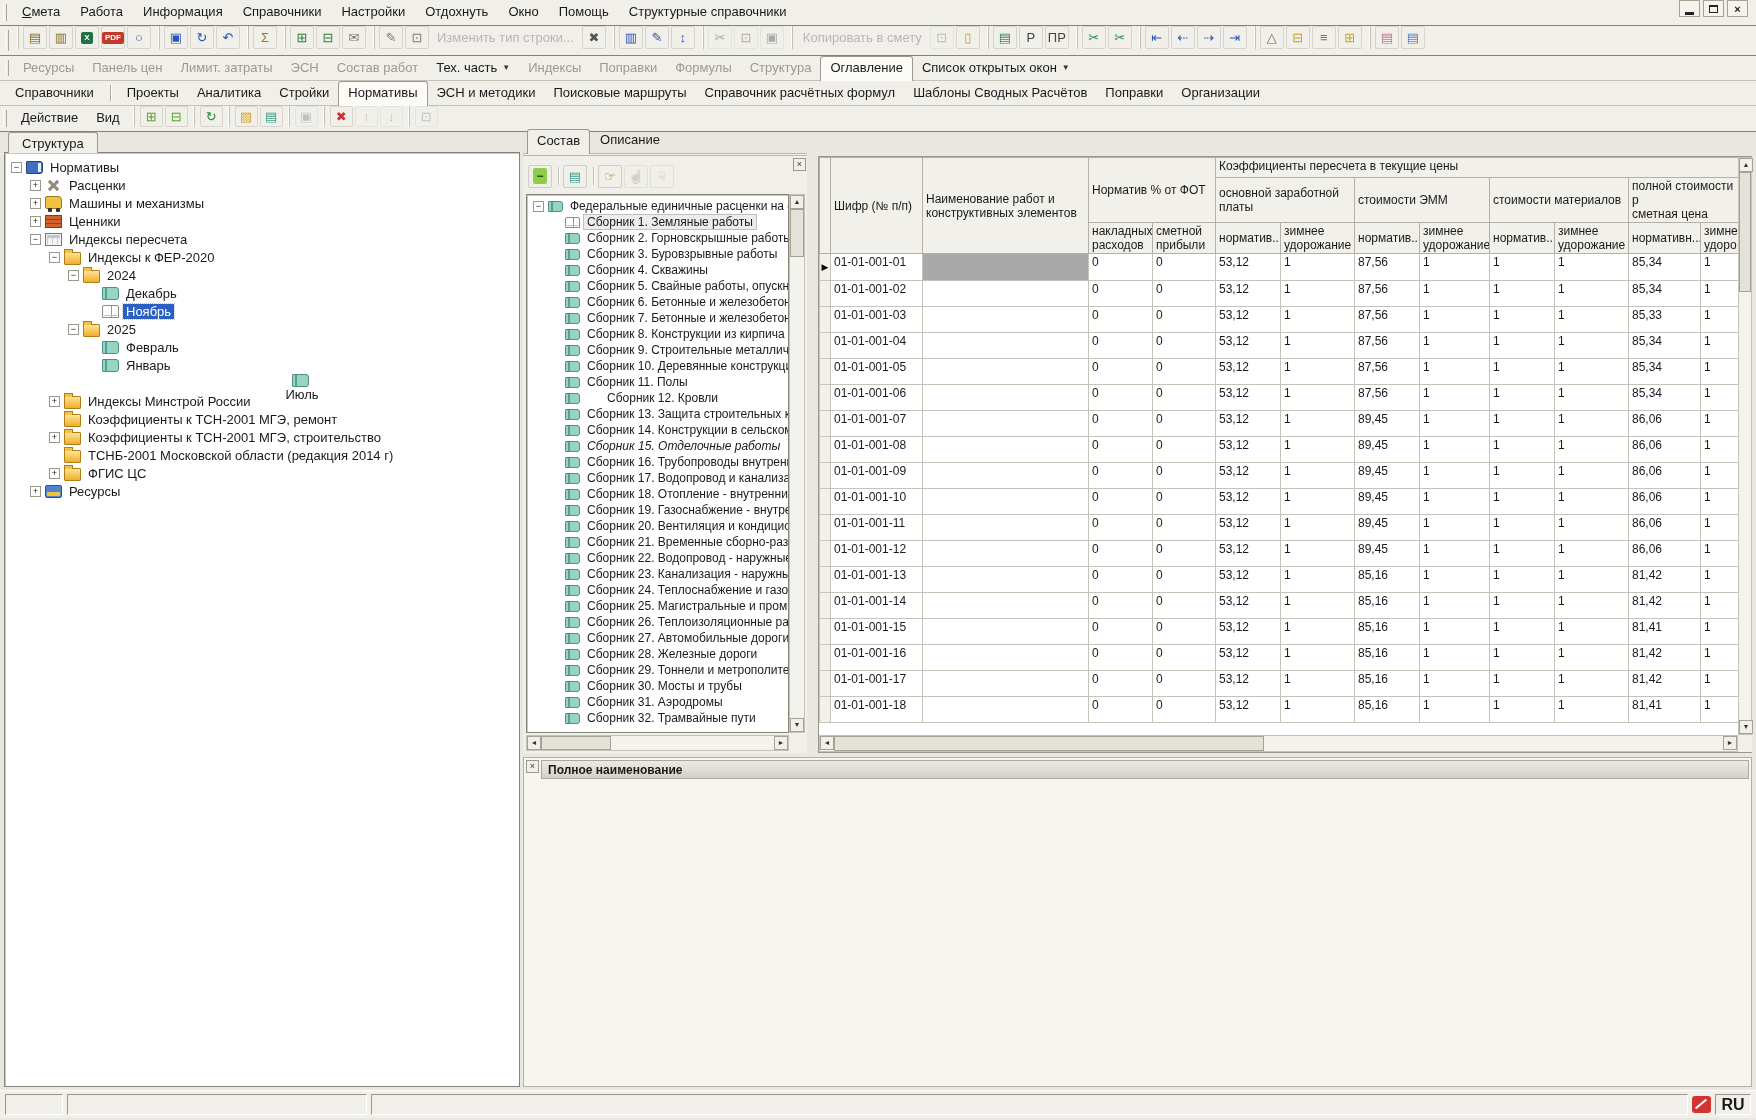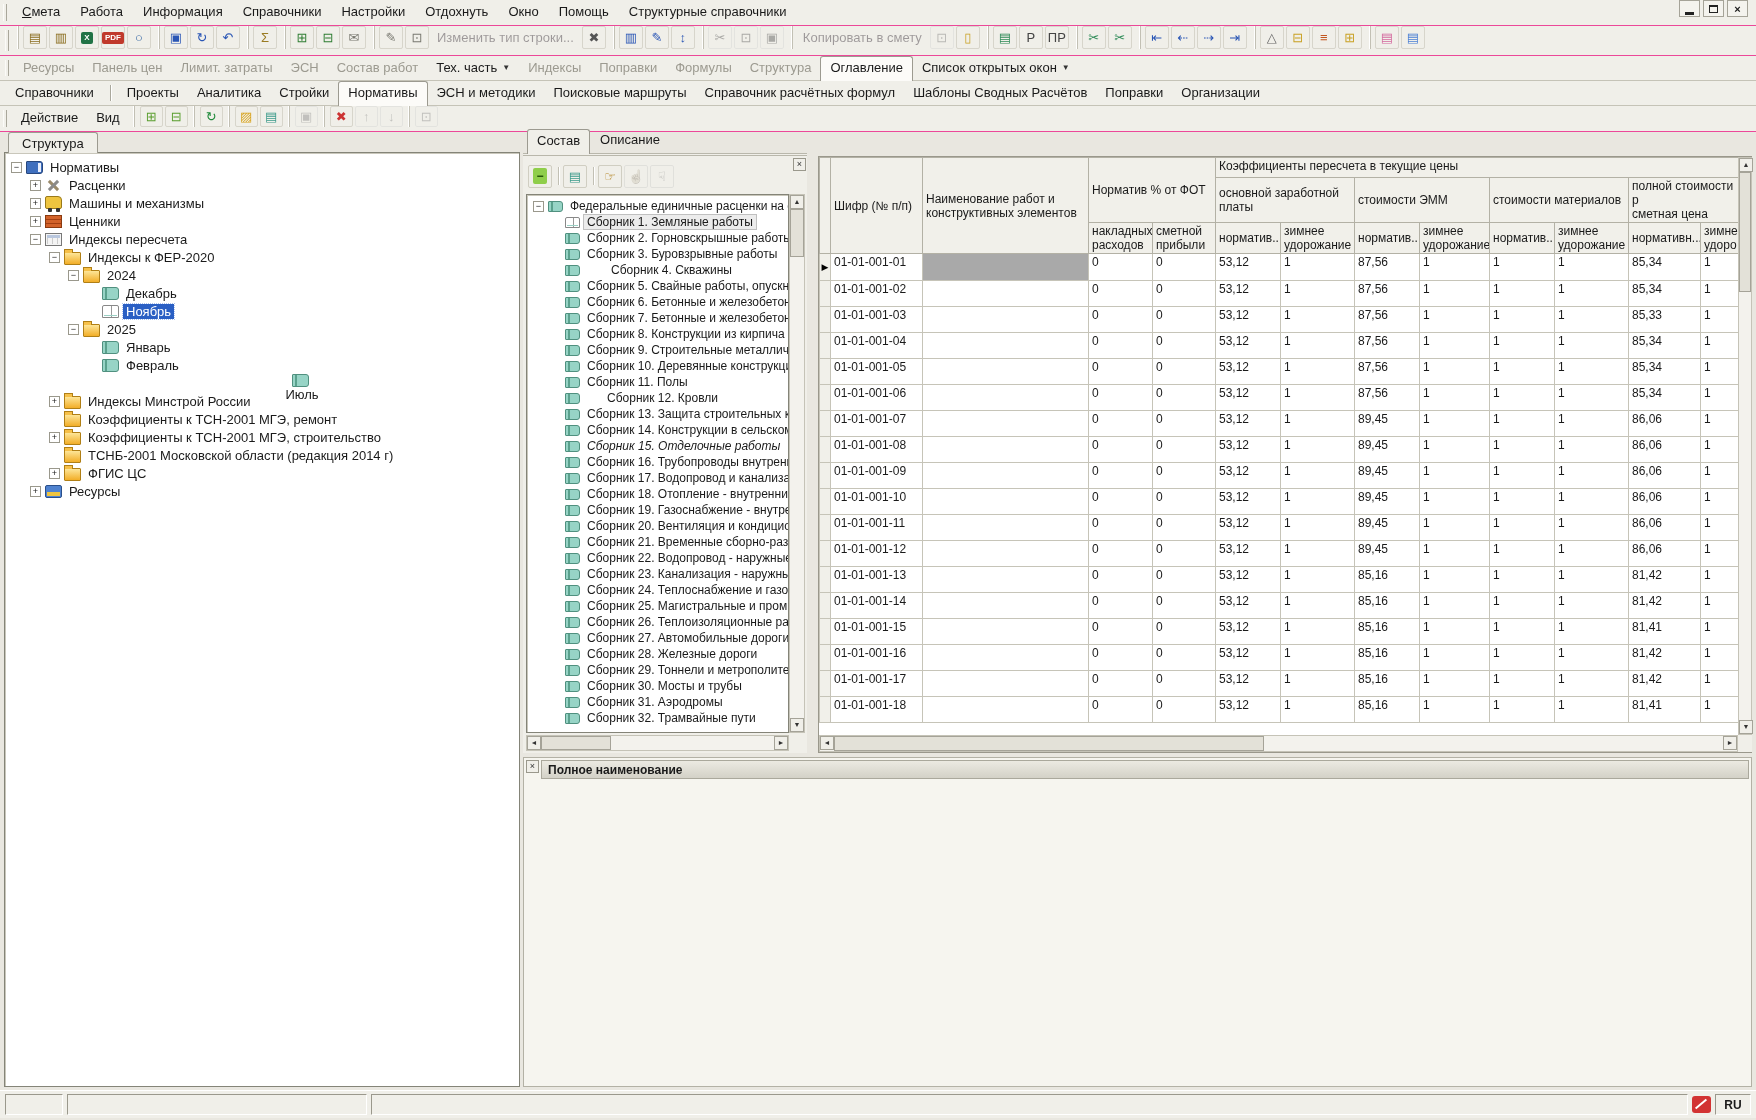--- a/index.html
+++ b/index.html
@@ -16,21 +16,21 @@
 .mn-glyph{width:9px;height:3px;background:#222;margin-top:9px}
 .sq-glyph{width:9px;height:8px;border:1px solid #222;border-top-width:2px}
 
 .toolbar{top:26px;height:30px;padding-left:2px}
 .tb-group{display:flex;align-items:center;padding:0 3px;border-left:1px solid #c2c0b4;box-shadow:-1px 0 0 #fff;margin-left:4px}
 .tb-group:first-of-type{border-left:none;box-shadow:none;margin-left:0}
 .tb-btn{width:24px;height:23px;background:transparent;border:1px solid #d7d5cb;border-radius:2px;display:flex;align-items:center;justify-content:center;margin:0 1px;cursor:default}
 .tb-glyph{font-size:13px;line-height:1}
 .bgicon{color:#fff;font-size:8px;font-weight:bold;padding:2px 3px;border-radius:2px}
 .dis{opacity:.45;filter:grayscale(.9)}
-.tb-label{color:#701a75;padding:0 7px;white-space:nowrap}
+.tb-label{color:#8b5cf6;padding:0 7px;white-space:nowrap}
 
 .view-tabs{top:56px;height:25px;align-items:flex-end;padding-left:2px;border-bottom:1px solid #c5c3b7}
 .vtab,.mtab{padding:3px 9px 5px;white-space:nowrap;display:flex;align-items:center;gap:5px}
 .vtab.disabled{color:#9c9a90}
 .vtab.active,.mtab.active{background:#fcfbf8;border:1px solid #9c9a90;border-bottom:none;border-radius:3px 3px 0 0;position:relative;top:1px;padding-bottom:6px}
 .varr{font-size:8px;color:#333}
 .module-tabs{top:81px;height:25px;align-items:flex-end;padding-left:6px;border-bottom:1px solid #c5c3b7}
 .mtab-sep{width:1px;align-self:stretch;background:#aaa89c;margin:4px 7px;box-shadow:1px 0 0 #fff}
 
 .action-bar{top:106px;height:26px}
@@ -102,21 +102,21 @@
 
 .bottom-panel{position:absolute;left:523px;top:757px;width:1229px;height:330px;background:#f6f5ef;border:1px solid #b3b1a5}
 .bp-close{position:absolute;left:2px;top:2px}
 .bp-head{position:absolute;left:17px;right:2px;top:2px;height:19px;background:linear-gradient(#eceae2,#d3d1c7);border:1px solid #aaa89c;font-weight:bold;font-size:12px;padding:2px 6px}
 
 .status-bar{position:absolute;left:0;top:1090px;width:1756px;height:28px;background:#f0efe9;border-top:1px solid #fff;display:flex;align-items:center;gap:4px;padding:2px 5px}
 .st{height:21px;border:1px solid;border-color:#9a988c #fff #fff #9a988c;background:#f0efe9}
 .st1{width:58px}.st2{width:300px}.st3{flex:1}
 .net-icon{width:19px;height:17px;background:#d23333;border-radius:3px;position:relative;flex:none}
 .net-icon::after{content:"";position:absolute;left:2px;top:7px;width:14px;height:2px;background:#fff;transform:rotate(-40deg)}
-.lang-box{width:36px;height:21px;border:1px solid;border-color:#9a988c #fff #fff #9a988c;display:flex;align-items:center;justify-content:center;font-weight:bold;font-size:12px}
+.lang-box{width:36px;height:21px;border:1px solid;border-color:#9a988c #fff #fff #9a988c;display:flex;align-items:center;justify-content:center;font-weight:bold;font-size:16px}
 </style>
 </head>
 <body>
 
 <div>
 
   <div class="bar menu-bar">
     <div class="grip"></div>
     <div id="menu-items" style="display:flex">
         <div class="menu-item">Смета</div>
@@ -463,26 +463,26 @@
         <span class="tlabel tsel">Ноябрь</span>
       </div>
       <div class="trow" style="padding-left: 61px;">
         <span class="exp">−</span>
         <span class="ti ti-folder"></span>
         <span class="tlabel">2025</span>
       </div>
       <div class="trow" style="padding-left: 80px;">
         <span class="exp-sp"></span>
         <span class="ti ti-book-teal"></span>
-        <span class="tlabel">Январь</span>
+        <span class="tlabel">Февраль</span>
       </div>
       <div class="trow" style="padding-left: 80px;">
         <span class="exp-sp"></span>
         <span class="ti ti-book-teal"></span>
-        <span class="tlabel">Февраль</span>
+        <span class="tlabel">Январь</span>
       </div>
       <div class="trow" style="padding-left: 80px; flex-direction: column;">
         <span class="exp-sp"></span>
         <span class="ti ti-book-teal"></span>
         <span class="tlabel">Июль</span>
       </div>
       <div class="trow" style="padding-left: 42px;">
         <span class="exp">+</span>
         <span class="ti ti-folder"></span>
         <span class="tlabel">Индексы Минстрой России</span>
@@ -555,21 +555,21 @@
           <span class="tlabel mfocus">Сборник 1. Земляные работы</span>
         </div>
         <div class="mrow" style="padding-left: 36px;">
           <span class="ti ti-book-teal"></span>
           <span class="tlabel">Сборник 2. Горновскрышные работы</span>
         </div>
         <div class="mrow" style="padding-left: 36px;">
           <span class="ti ti-book-teal"></span>
           <span class="tlabel">Сборник 3. Буровзрывные работы</span>
         </div>
-        <div class="mrow" style="padding-left: 36px; gap: 24px;">
+        <div class="mrow" style="padding-left: 36px;">
           <span class="ti ti-book-teal"></span>
           <span class="tlabel">Сборник 4. Скважины</span>
         </div>
         <div class="mrow" style="padding-left: 36px;">
           <span class="ti ti-book-teal"></span>
           <span class="tlabel">Сборник 5. Свайные работы, опускные к</span>
         </div>
         <div class="mrow" style="padding-left: 36px;">
           <span class="ti ti-book-teal"></span>
           <span class="tlabel">Сборник 6. Бетонные и железобетонные</span>

